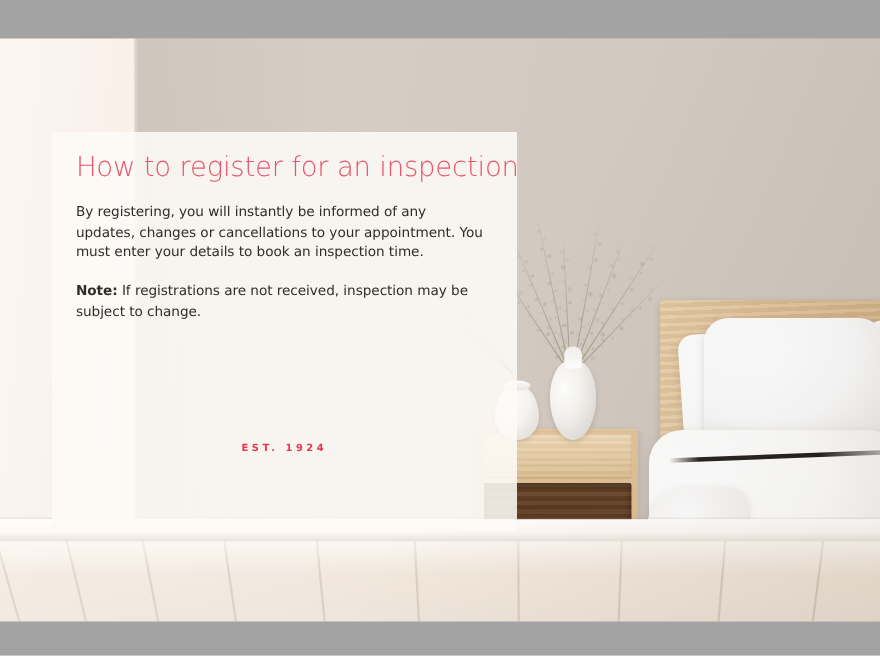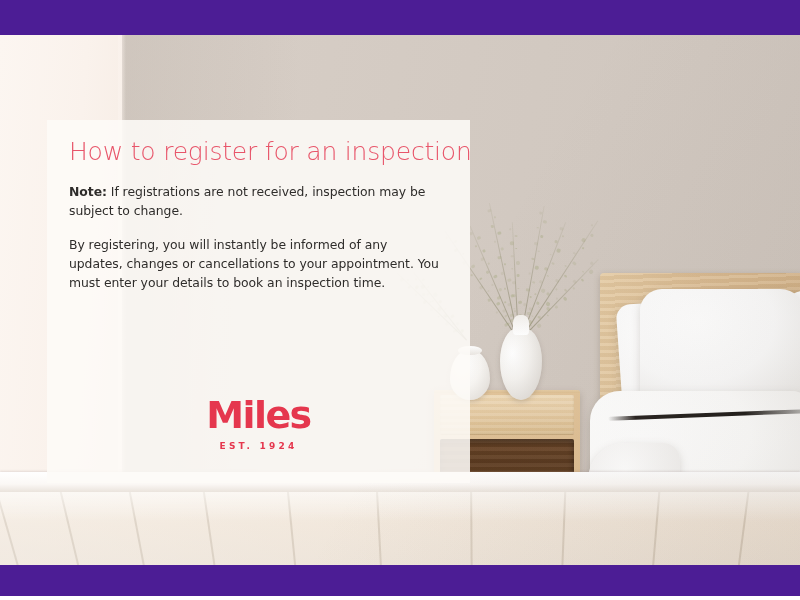--- a/index.html
+++ b/index.html
@@ -13,21 +13,21 @@
     height: 600px;
     overflow: hidden;
     font-family: "Liberation Sans", sans-serif;
   }
 
   
   #canvas {
     position: relative;
     width: 800px;
     height: 596px;
-    background: #4c1d95;
+    background: #a3a3a3;
   }
 
   
   #photo {
     position: absolute;
     left: 0;
     top: 35px;
     width: 800px;
     height: 530px;
     overflow: hidden;
@@ -592,24 +592,23 @@
       <div class="floor-sheen"></div>
     </div>
 
     <div class="shade"></div>
 
     <div id="panel">
 
       <h1 class="heading">How to register for an inspection</h1>
 
 
+      <p class="para">By registering, you will instantly be informed of any updates, changes or cancellations to your appointment. You must enter your details to book an inspection time.</p>
+
       <p class="para"><b>Note:</b><span> If registrations are not received, inspection may be subject to change.</span></p>
 
-      <p class="para">By registering, you will instantly be informed of any updates, changes or cancellations to your appointment. You must enter your details to book an inspection time.</p>
-
       <div id="logo">
-        <div class="logo-word">Miles</div>
         <div class="logo-est">EST. 1924</div>
       </div>
 
     </div>
   </div>
 </div>
 
 </body></html>

